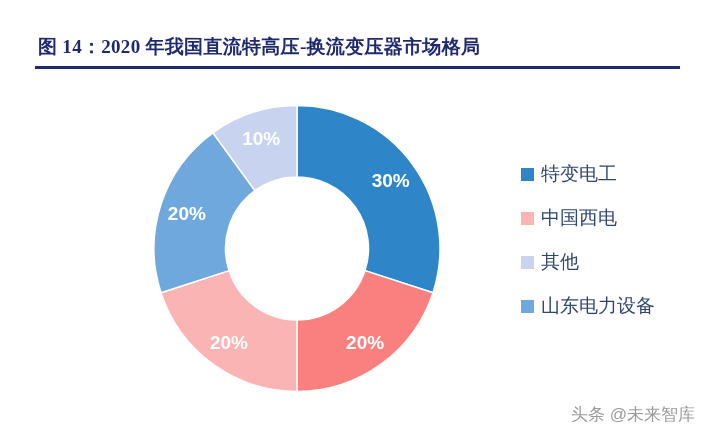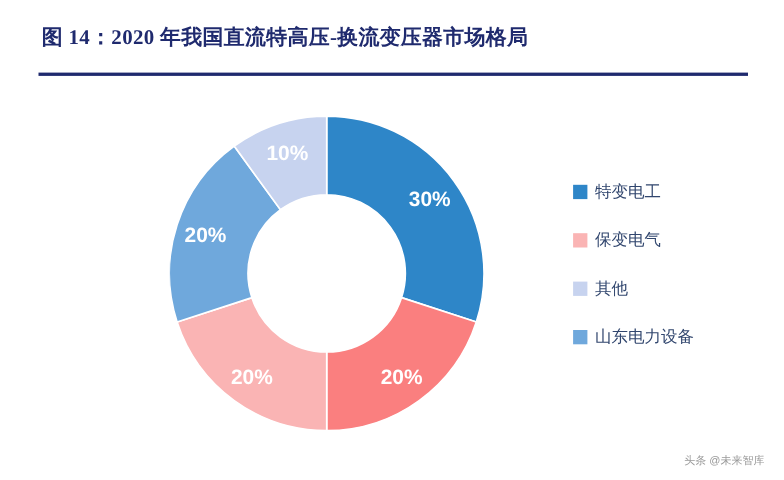--- a/index.html
+++ b/index.html
@@ -15,21 +15,21 @@
     width: 713px;
     height: 436px;
     background: #ffffff;
     overflow: hidden;
   }
 
   
   #figure-title {
     position: absolute;
     left: 38px;
-    top: 21px;
+    top: 34px;
     font-family: "Liberation Serif", "DejaVu Serif", serif;
     font-size: 19px;
     font-weight: bold;
     color: #1f2a6e;
     letter-spacing: 0.3px;
     white-space: nowrap;
   }
   #title-rule {
     position: absolute;
     left: 35px;
@@ -72,32 +72,32 @@
     height: 44px;
   }
   .legend-swatch {
     width: 13px;
     height: 13px;
     flex: 0 0 13px;
     margin-right: 7px;
   }
   .legend-label {
     font-family: Liberation Serif, serif;
-    font-size: 15px;
+    font-size: 19px;
     color: #31466e;
     white-space: nowrap;
   }
 
   
   #watermark {
     position: absolute;
     right: 18px;
     bottom: 10px;
     font-family: "Liberation Sans", "DejaVu Sans", sans-serif;
-    font-size: 10px;
+    font-size: 17px;
     color: #9a9a9a;
     white-space: nowrap;
   }
 </style>
 </head>
 <body>
 
 <div id="page">
 
   <div id="figure-title">图 14：2020 年我国直流特高压-换流变压器市场格局</div>
@@ -123,21 +123,21 @@
     </svg>
   </div>
 
   <div id="legend">
       <div class="legend-item">
         <span class="legend-swatch" style="background: rgb(46, 134, 200);"></span>
         <span class="legend-label">特变电工</span>
       </div>
       <div class="legend-item">
         <span class="legend-swatch" style="background: rgb(250, 180, 180);"></span>
-        <span class="legend-label">保变电气</span>
+        <span class="legend-label">中国西电</span>
       </div>
       <div class="legend-item">
         <span class="legend-swatch" style="background: rgb(199, 211, 239);"></span>
         <span class="legend-label">其他</span>
       </div>
       <div class="legend-item">
         <span class="legend-swatch" style="background: rgb(111, 168, 220);"></span>
         <span class="legend-label">山东电力设备</span>
       </div>
     </div>

